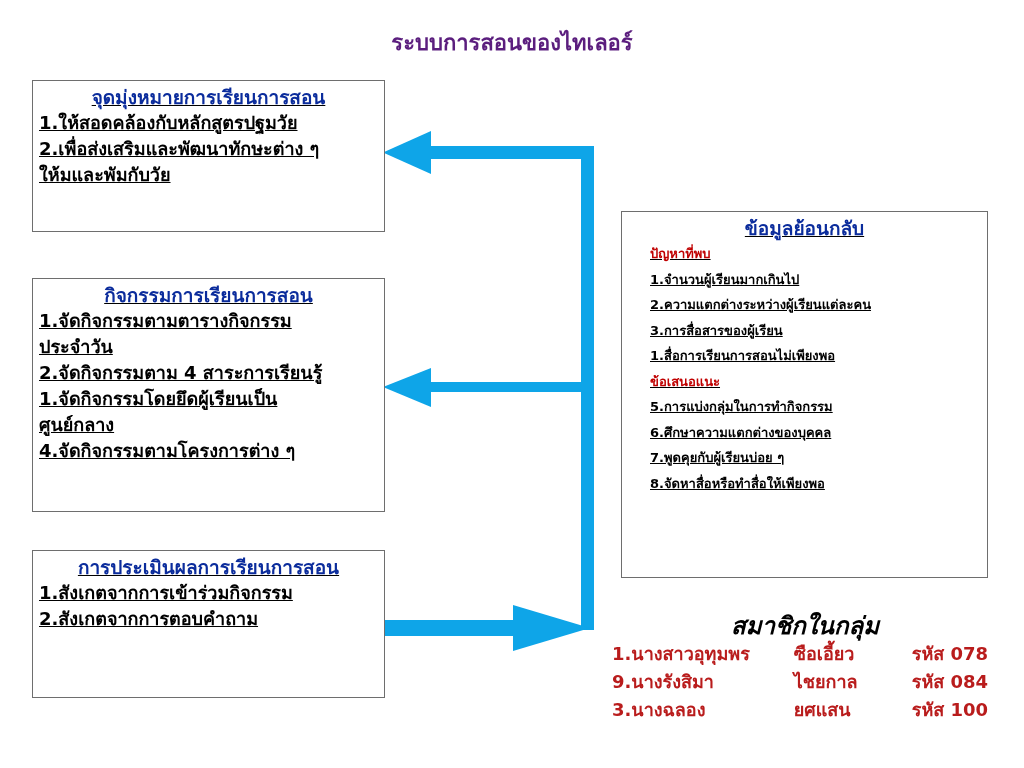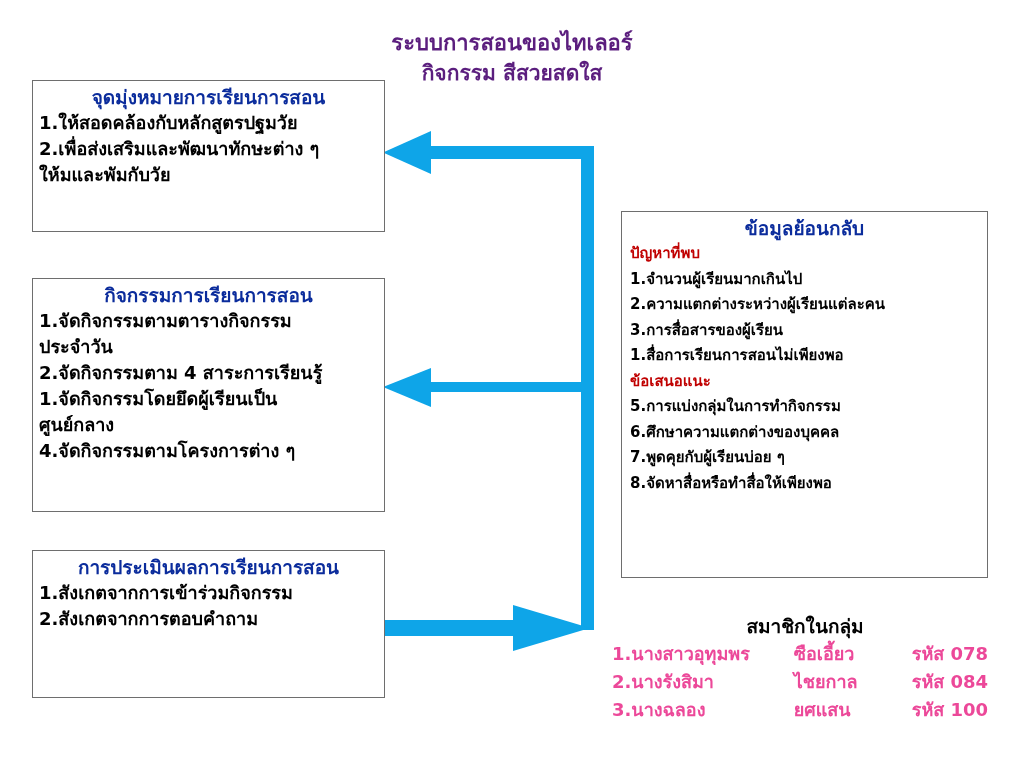--- a/index.html
+++ b/index.html
@@ -38,20 +38,21 @@
     white-space: nowrap;
   }
   .title-line.sub { font-size: 21px; }
 
   
   .box {
     position: absolute;
     border: 1px solid #6e6e6e;
     background: #ffffff;
     box-sizing: border-box;
+    text-decoration: underline;
   }
   .box-header {
     color: #0B2C9C;
     font-weight: bold;
     font-size: 19px;
     text-align: center;
     line-height: 26px;
     padding-top: 3px;
     white-space: nowrap;
   }
@@ -68,44 +69,45 @@
   .line.red {
     color: #C00000;
   }
 
   #box-aims   { left: 32px;  top: 80px;  width: 353px; height: 152px; }
   #box-acts   { left: 32px;  top: 278px; width: 353px; height: 234px; }
   #box-eval   { left: 32px;  top: 550px; width: 353px; height: 148px; }
   #box-feedback { left: 621px; top: 211px; width: 367px; height: 367px; }
 
   #box-feedback .box-header { font-size: 19px; }
-  #box-feedback .line { font-size: 15px; line-height: 25.5px; }
+  #box-feedback .line { font-size: 13px; line-height: 25.5px; margin-left: 20px; }
   #box-feedback .box-body { padding: 0 4px 0 8px; }
 
   
   .members {
     position: absolute;
     left: 600px;
     top: 612px;
     width: 410px;
   }
   .members-title {
     color: #000000;
     font-weight: bold;
-    font-size: 19px;
+    font-size: 24px;
     text-align: center;
     line-height: 28px;
     white-space: nowrap;
+    font-style: italic;
   }
   .member-row {
     display: flex;
     font-weight: bold;
     font-size: 18px;
     line-height: 28px;
-    color: #ec4899;
+    color: #b91c1c;
     white-space: nowrap;
     padding-left: 12px;
   }
   .m-name { width: 185px; }
   .m-surname { width: 120px; }
   .m-code { width: 100px; text-align: left; }
 
   
   #connectors {
     position: absolute;
@@ -115,21 +117,20 @@
     pointer-events: none;
   }
 </style>
 </head>
 <body>
 
 <div id="stage">
 
   <div class="title-block">
     <div class="title-line">ระบบการสอนของไทเลอร์</div>
-    <div class="title-line sub">กิจกรรม สีสวยสดใส</div>
   </div>
 
   <svg id="connectors" viewBox="0 0 1024 768" width="1024" height="768">
 
     <g fill="#0EA5E8" stroke="none">
 
       <rect x="431" y="146" width="163" height="13"></rect>
 
       <polygon points="431,131 431,174 383,152.5"></polygon>
 
@@ -193,21 +194,21 @@
   <div class="members">
     <div class="members-title">สมาชิกในกลุ่ม</div>
 
     <div class="member-row">
       <span class="m-name">1.นางสาวอุทุมพร</span>
       <span class="m-surname">ซือเอี้ยว</span>
       <span class="m-code">รหัส 078</span>
     </div>
 
     <div class="member-row">
-      <span class="m-name">2.นางรังสิมา</span>
+      <span class="m-name">9.นางรังสิมา</span>
       <span class="m-surname">ไชยกาล</span>
       <span class="m-code">รหัส 084</span>
     </div>
 
     <div class="member-row">
       <span class="m-name">3.นางฉลอง</span>
       <span class="m-surname">ยศแสน</span>
       <span class="m-code">รหัส 100</span>
     </div>
   </div>

